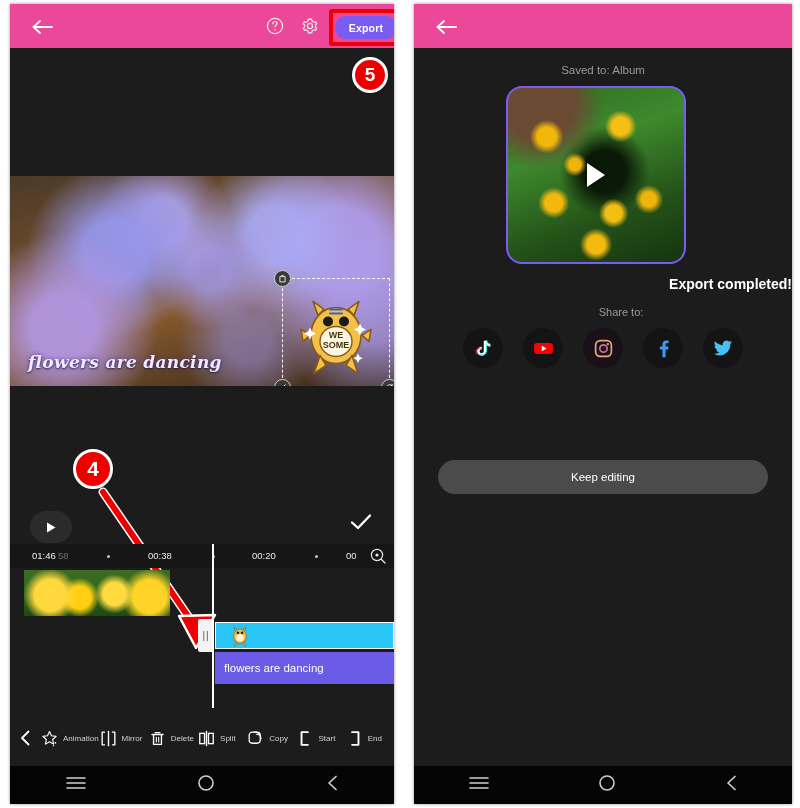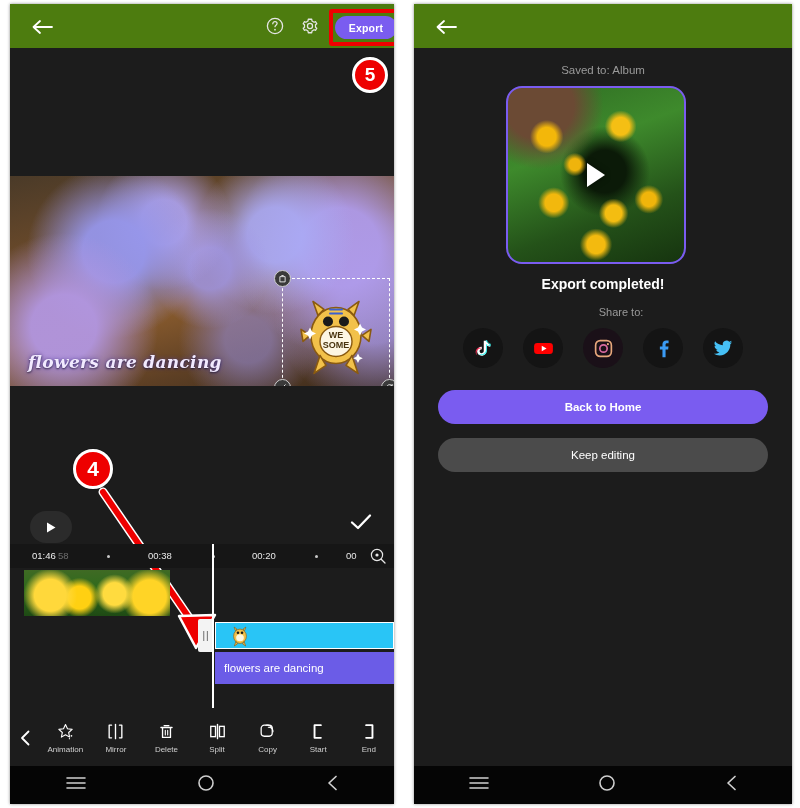--- a/index.html
+++ b/index.html
@@ -17,21 +17,21 @@
     background: #1c1c1c;
     overflow: hidden;
     box-shadow: 0 0 3px rgba(0,0,0,.45);
   }
   #phone-left  { left: 10px;  top: 4px; width: 384px; height: 800px; }
   #phone-right { left: 414px; top: 4px; width: 378px; height: 800px; }
 
   
   .topbar {
     position: absolute; left:0; top:0; width:100%; height: 44px;
-    background:#4d7c0f;
+    background:#ec4899;
   }
   .back-arrow {
     position:absolute; left:20px; top:12px; width:24px; height:22px;
     display:flex; align-items:center; justify-content:center;
   }
   .help-icon  { position:absolute; left:256px; top:13px; }
   .gear-icon  { position:absolute; left:291px; top:13px; }
   .export-btn {
     position:absolute; left:325px; top:12px;
     width: 62px; height: 23px; border-radius: 12px;
@@ -162,21 +162,21 @@
   
   .arrow-svg { position:absolute; left:0; top:400px; width:384px; height:260px; pointer-events:none; }
 
   
   .toolbar {
     position:absolute; left:0; bottom:38px; width:384px; height:56px;
     background:#1c1c1c; display:flex; align-items:center;
   }
   .tb-back { width:30px; display:flex; justify-content:center; color:#fff; }
   .tb-item {
-    flex:1; display:flex; flex-direction:column; align-items:center; gap:4px;
+    flex:1; display:flex; flex-direction:row; align-items:center; gap:4px;
     color:#eaeaea;
   }
   .tb-label { font-size:8px; color:#d0d0d0; }
 
   
   .navbar {
     position:absolute; left:0; bottom:0; width:100%; height:38px;
     background:#050505; display:flex; align-items:center; justify-content:space-around;
   }
 
@@ -201,21 +201,21 @@
       linear-gradient(160deg,#2f6b23 0%,#3e8a2c 35%,#245219 70%,#16340f 100%);
   }
   .play-tri-big {
     position:absolute; left:50%; top:50%; transform:translate(-50%,-50%);
     width:0; height:0; border-left:18px solid #fff;
     border-top:12px solid transparent; border-bottom:12px solid transparent;
     filter: drop-shadow(0 0 3px rgba(0,0,0,.5));
   }
   .export-done {
     position:absolute; left:0; top:272px; width:100%;
-    text-align:center; color:#ffffff; font-size:14px; font-weight:700;
+    text-align:right; color:#ffffff; font-size:14px; font-weight:700;
   }
   .share-label {
     position:absolute; left:0; top:302px; width:100%;
     text-align:center; color:#9a9a9a; font-size:11px;padding-left:36px;
   }
   .share-row {
     position:absolute; left:0; top:324px; width:100%;
     display:flex; justify-content:center; gap:20px;
   }
   .share-btn {
@@ -509,22 +509,21 @@
           <path d="M14.8 22v-8.3h2.8l.4-3.3h-3.2V8.3c0-.9.3-1.6 1.6-1.6h1.7V3.8c-.3 0-1.3-.1-2.5-.1-2.5 0-4.2 1.5-4.2 4.3v2.4H8.6v3.3h2.8V22z" fill="#3b9bf4"></path>
         </svg>
       </div>
       <div class="share-btn">
         <svg width="22" height="22" viewBox="0 0 24 24">
           <path d="M22 5.8c-.75.33-1.54.55-2.36.65.85-.5 1.5-1.31 1.8-2.27-.79.47-1.67.81-2.6 1a4.1 4.1 0 0 0-7 3.73A11.6 11.6 0 0 1 3.4 4.6a4.1 4.1 0 0 0 1.27 5.47 4 4 0 0 1-1.86-.51v.05a4.1 4.1 0 0 0 3.29 4.02 4.1 4.1 0 0 1-1.85.07 4.1 4.1 0 0 0 3.83 2.85A8.25 8.25 0 0 1 2 18.24a11.6 11.6 0 0 0 6.29 1.84c7.55 0 11.68-6.25 11.68-11.67l-.01-.53A8.3 8.3 0 0 0 22 5.8z" fill="#46c0f5"></path>
         </svg>
       </div>
     </div>
 
-    <div class="btn-primary" style="pointer-events:auto;">Back to Home</div>
-    <div class="btn-secondary" style="pointer-events:auto;">Keep editing</div>
+    <div class="btn-secondary" style="pointer-events:auto;margin-top:22px;">Keep editing</div>
 
     <div class="navbar" style="pointer-events:auto;">
       <div>
         <svg width="20" height="14" viewBox="0 0 20 14">
             <path d="M1 2h18 M1 7h18 M1 12h18" stroke="#cfcfcf" stroke-width="1.6" stroke-linecap="round"></path>
           </svg>
       </div>
       <div>
         <svg width="18" height="18" viewBox="0 0 18 18">
             <circle cx="9" cy="9" r="7" stroke="#cfcfcf" stroke-width="1.6" fill="none"></circle>

